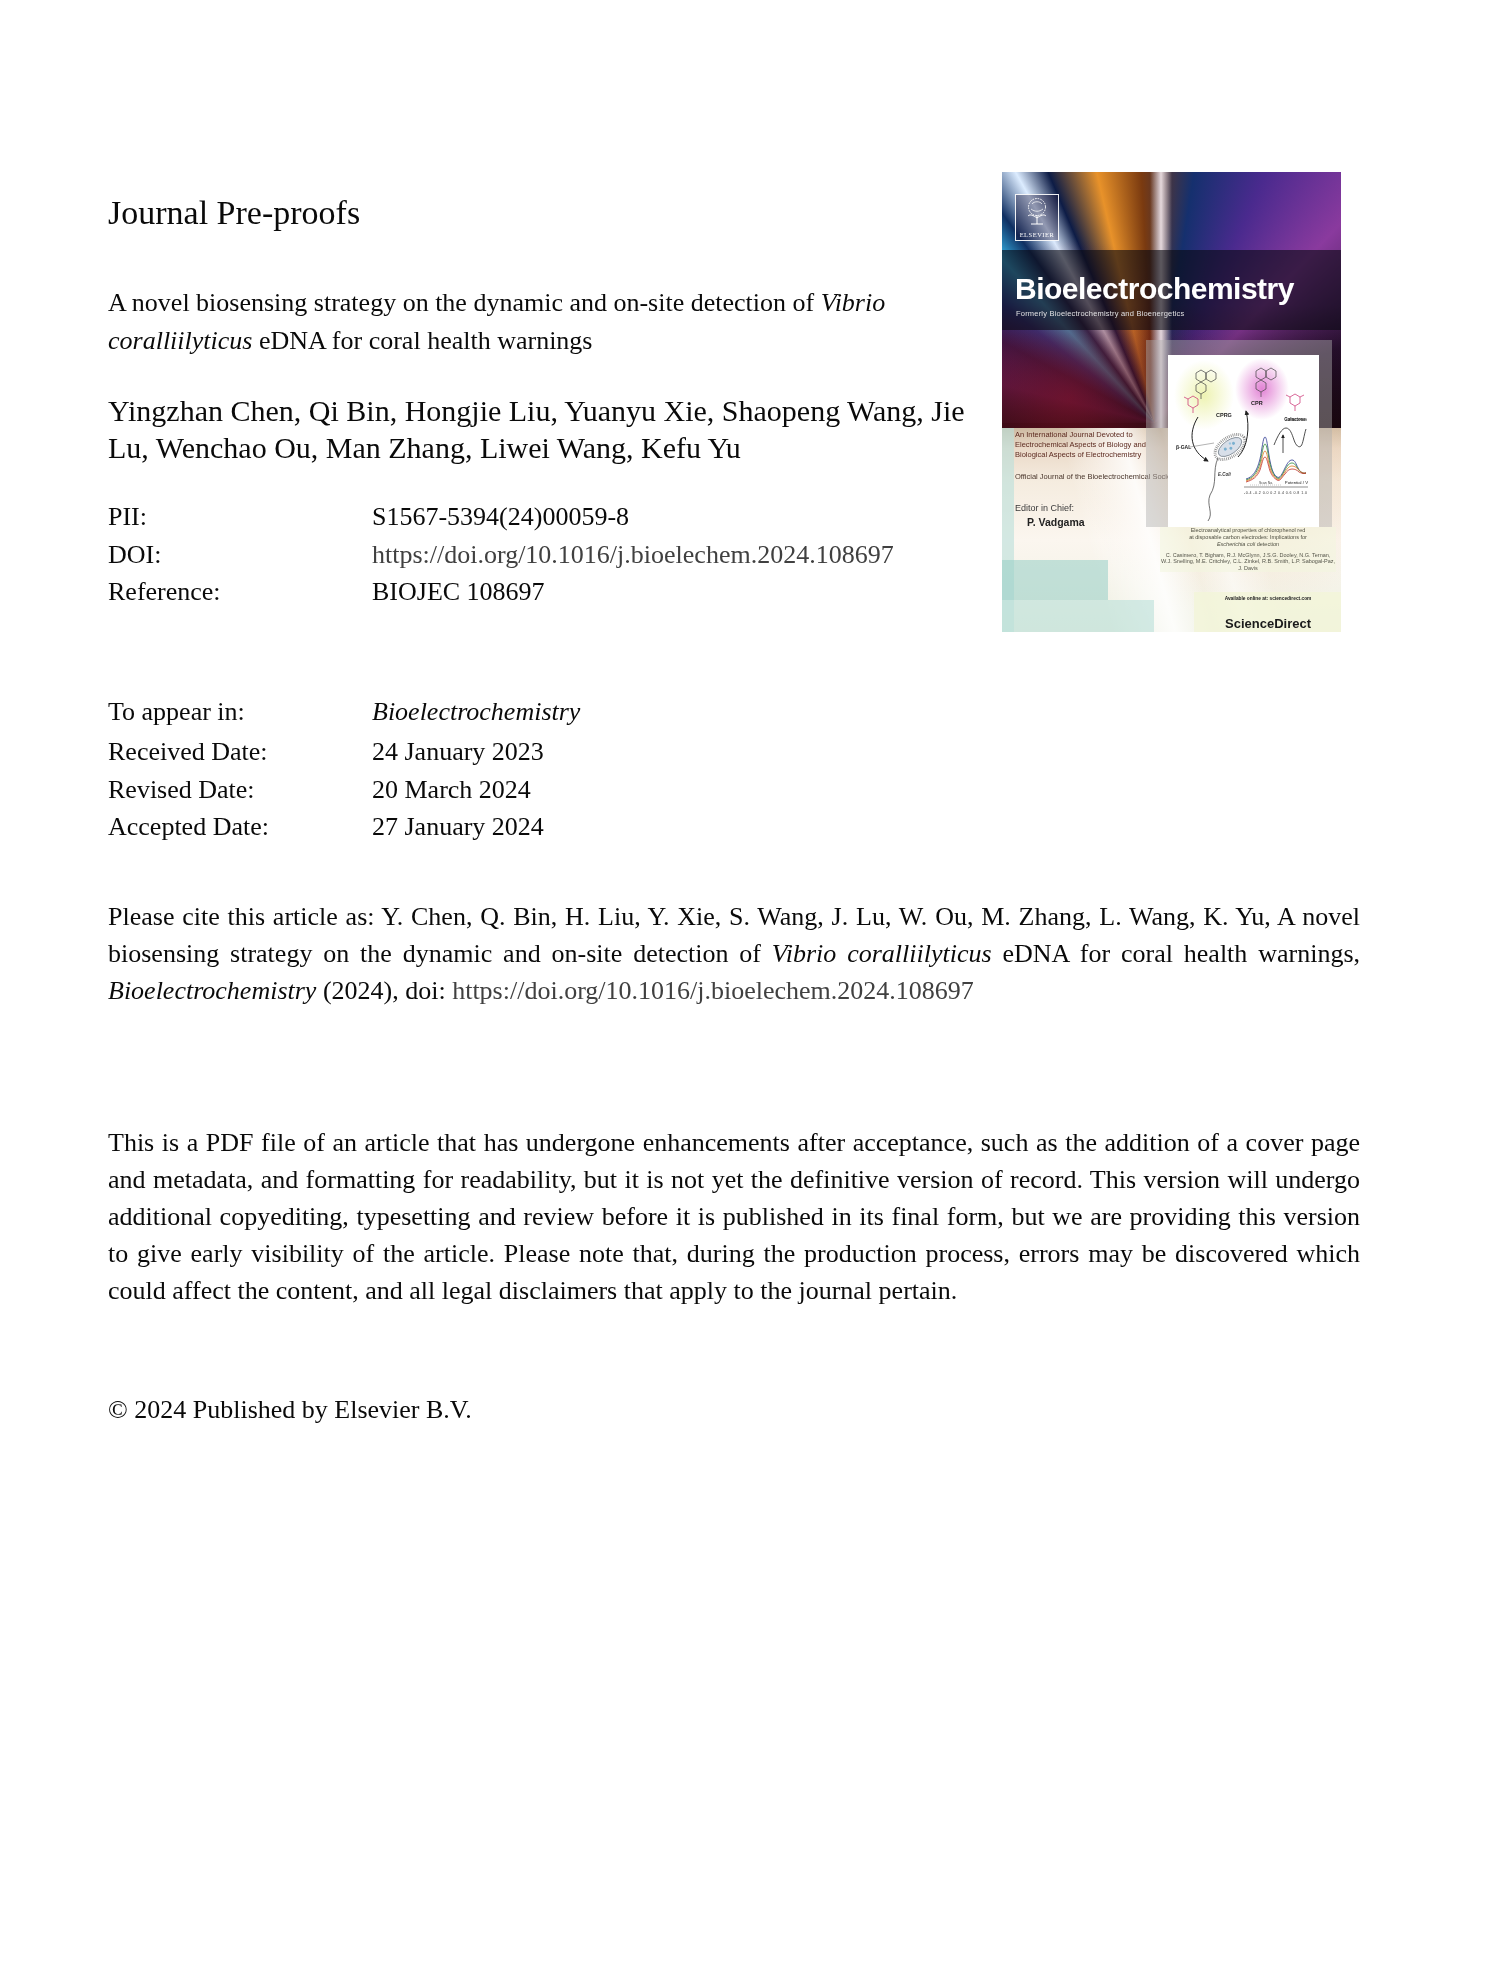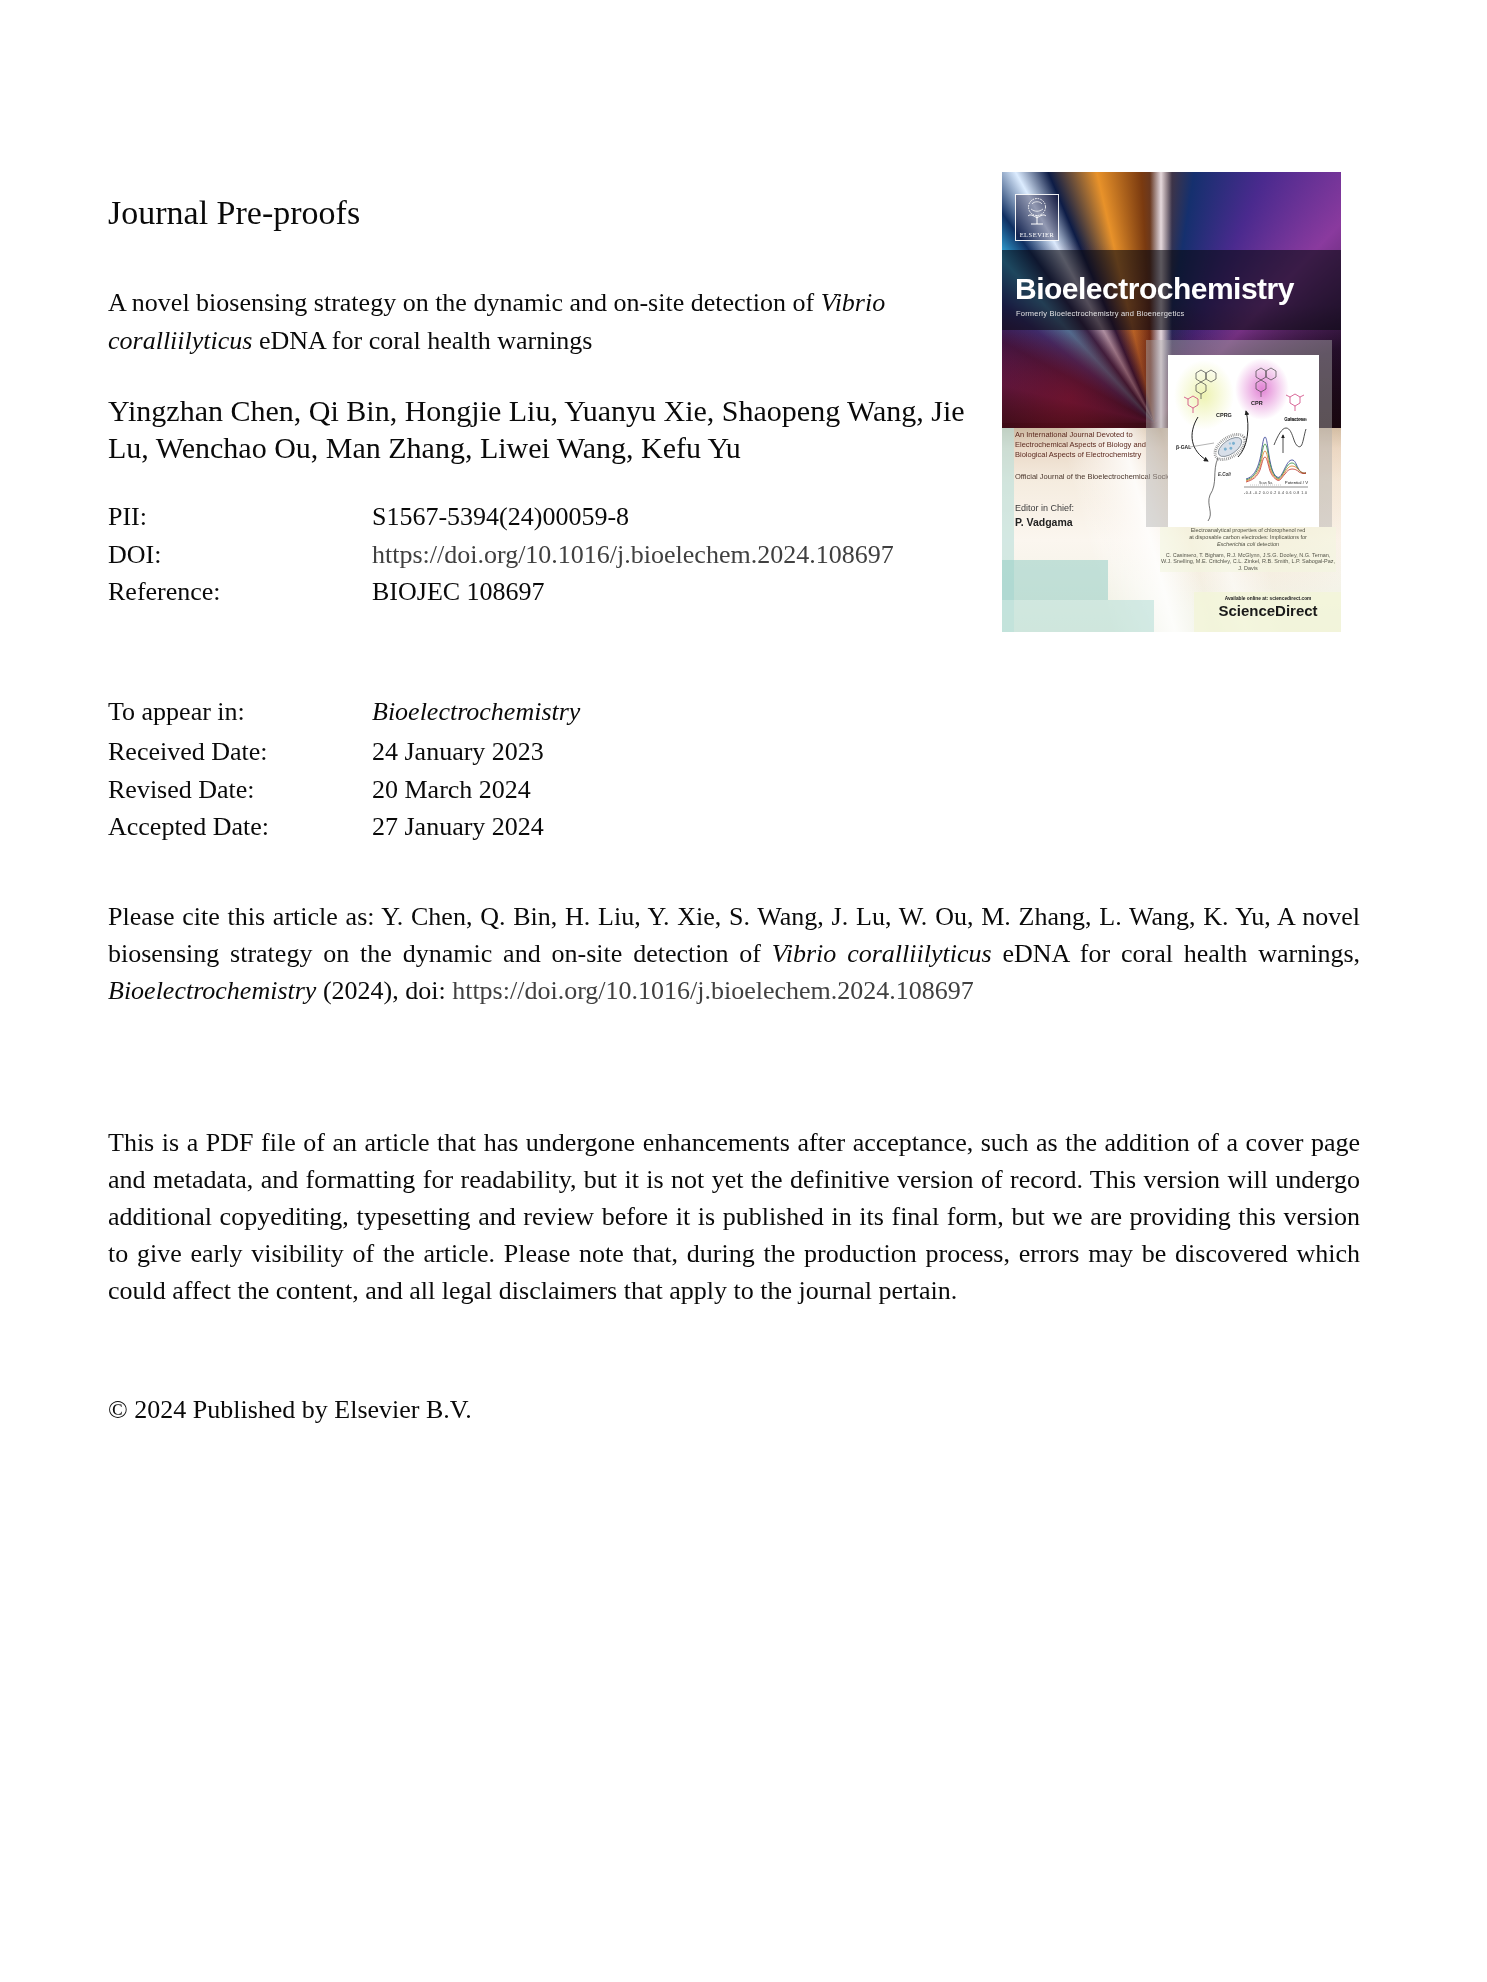--- a/index.html
+++ b/index.html
@@ -61,30 +61,30 @@
       radial-gradient(circle at 70% 15%, rgba(240,205,170,.5), rgba(0,0,0,0) 55%),
       linear-gradient(180deg, #cdbaa2 0%, #ead9c8 10%, #f5ecdf 26%, #fbf6ef 55%, #eef0e2 100%);}
   .teal-strip{left:0;top:256px;width:12px;height:204px;background:rgba(185,224,219,.6);}
   .teal-block-a{left:0;top:388px;width:106px;height:40px;background:rgba(150,206,199,.55);}
   .teal-block-b{left:0;top:428px;width:152px;height:32px;background:rgba(188,224,218,.62);}
   .yellow-block{left:192px;top:420px;width:147px;height:40px;background:rgba(242,245,216,.8);}
 
   .scope{left:13px;top:258px;width:170px;font-size:7.5px;line-height:10px;color:#5c2a20;}
   .official{left:13px;top:300px;width:190px;font-size:7.5px;color:#4a362c;}
   .editor-label{left:13px;top:331px;font-size:9px;color:#3a3a3a;}
-  .editor-name{left:13px;top:344px;font-size:10.5px;font-weight:bold;color:#222;}
+  .editor-name{left:13px;top:344px;font-size:10.5px;font-weight:bold;color:#222;padding-left:12px;}
 
   .inset-backdrop{left:144px;top:168px;width:186px;height:187px;background:rgba(175,175,175,.45);}
   .inset-panel{left:166px;top:183px;width:151px;height:172px;background:#ffffff;}
   .caption{left:158px;top:355px;width:176px;text-align:center;font-size:5.5px;line-height:7.2px;
     color:#4f4f42;background:rgba(243,246,222,.55);}
   .caption-authors{margin-top:3px;font-size:5.5px;line-height:6.8px;color:#55554a;}
   .sd-block{left:196px;top:424px;width:140px;text-align:center;}
   .sd-avail{font-size:4.8px;font-weight:bold;color:#222;}
-  .sd-name{font-size:15px;font-weight:600;color:#1a1a1a;margin-top:1px;}
+  .sd-name{font-size:13px;font-weight:600;color:#1a1a1a;margin-top:15px;}
 </style>
 </head>
 <body>
 
 <div class="abs header-title">Journal Pre-proofs</div>
 
 <div class="abs article-title"><span>A novel biosensing strategy on the dynamic and on-site detection of </span><i>Vibrio coralliilyticus</i><span> eDNA for coral health warnings</span></div>
 
 <div class="abs authors">Yingzhan Chen, Qi Bin, Hongjie Liu, Yuanyu Xie, Shaopeng Wang, Jie Lu, Wenchao Ou, Man Zhang, Liwei Wang, Kefu Yu</div>
 

